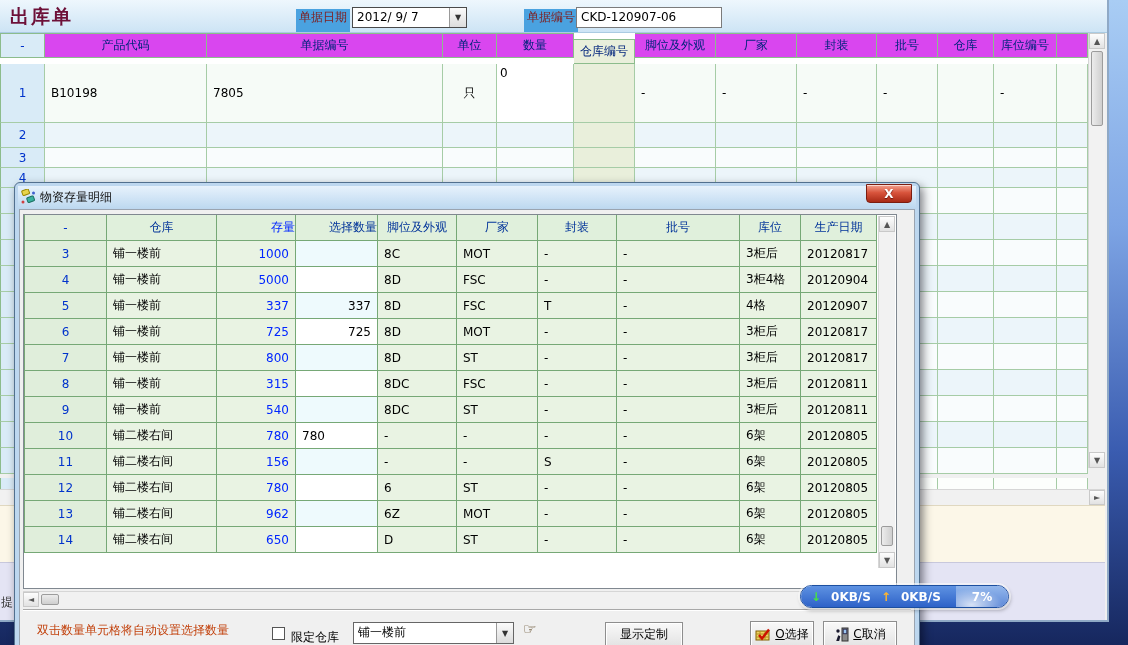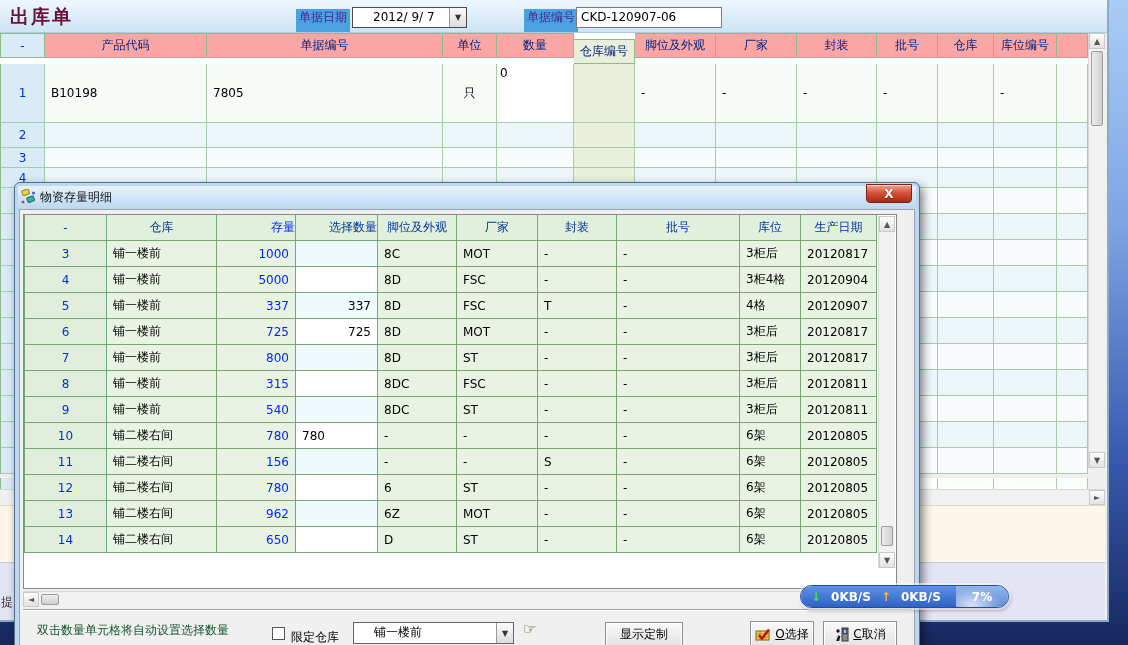--- a/index.html
+++ b/index.html
@@ -10,35 +10,35 @@
     font-size:12px; color:#000;
     background:linear-gradient(180deg,#a9cdf4 0%,#7da4e4 35%,#3a5cb0 70%,#16275e 100%);
   }
   
   .app { position:absolute; left:0; top:0; width:1109px; height:622px;
          background:#f0f0f0; border-right:2px solid #8fa9c6; border-bottom:2px solid #8fa9c6; }
   .topbar { position:absolute; left:0; top:0; width:100%; height:33px;
             background:linear-gradient(#eef7fd,#cde4f5); border-bottom:1px solid #aacbe2; }
   .app-title { position:absolute; left:10px; top:4px; font-size:19px; font-weight:bold; color:#6d1038; letter-spacing:2px; }
   .chip { position:absolute; top:9px; height:23px; line-height:17px; padding:0 3px;
-          background:#4aa2e0; color:#4c1d95; }
+          background:#4aa2e0; color:#7f1d1d; }
   .chip-date { left:296px; } .chip-doc { left:524px; }
   .combo { position:absolute; background:#fff; border:1px solid #4a4a4a; display:flex; }
   .combo-top { left:352px; top:7px; width:115px; height:21px; }
-  .combo-val { flex:1; line-height:19px; padding-left:20px; overflow:hidden; white-space:nowrap; }
+  .combo-val { flex:1; line-height:19px; padding-left:4px; overflow:hidden; white-space:nowrap; }
   .combo-btn { width:17px; border-left:1px solid #999; background:linear-gradient(#fbfbfb,#dcdcdc);
                display:flex; align-items:center; justify-content:center; font-size:8px; color:#333; }
   .doc-input { position:absolute; left:576px; top:7px; width:146px; height:21px; background:#fff;
                border:1px solid #7b7b7b; line-height:19px; padding-left:4px; }
   
   .main-table { position:absolute; left:0; top:33px; width:1088px; background:#fff; }
   .mrow, .mhead { display:flex; width:1088px; }
   .mcell { border-right:1px solid #a6cca6; border-bottom:1px solid #a6cca6;
            display:flex; align-items:center; padding:0 6px; overflow:hidden; white-space:nowrap; }
-  .mhead .mcell { background:#fca5a5; color:#00247c; justify-content:center; padding:0;
+  .mhead .mcell { background:#d946ef; color:#00247c; justify-content:center; padding:0;
                   height:25px; border-color:#8cbc8c; border-top:1px solid #8cbc8c; }
   .mhead .c5 { background:#dcecd6;margin-top:6px; }
   .c0{width:45px;} .c1{width:162px;} .c2{width:236px;} .c3{width:54px;} .c4{width:77px;}
   .c5{width:61px;} .c6{width:81px;} .c7{width:81px;} .c8{width:80px;} .c9{width:61px;}
   .c10{width:56px;} .c11{width:63px;} .c12{width:31px;}
   .mcell.c0 { background:#d9ebf7; color:#0033cc; justify-content:center; border-left:1px solid #8cbc8c; }
   .mcell.c5 { background:#e9efdb; }
   .mcell.c3 { justify-content:center; }
   .row1 { height:59px; background:#f6fbf7; }
   .row1 .c4 { background:#fff; align-items:flex-start; justify-content:flex-start; padding:2px 3px; }
@@ -95,21 +95,21 @@
   .modal-rows .drow:nth-child(even) .m3 { background:#ffffff; }
   .modal-rows .drow:nth-child(8) .m3 { justify-content:flex-start; }
   .dgap { height:12px; width:853px; background:#fff; }
   .dtotals .dcell { background:#e9f2e4; height:23px; border-color:#8cb98c; }
   .dtotals .dcell.m0 { background:#dfeddb; }
   .dtotals .dcell.m3 { background:#fff; color:#000; }
   .sb-modal-v { position:absolute; right:1px; top:1px; width:17px; height:352px; background:#f2f2f2; border-left:1px solid #d6d6d6; }
   .sb-modal-h { left:3px; top:381px; width:874px; height:16px; position:absolute; }
   .modal-footer { position:absolute; left:3px; right:3px; top:400px; height:66px; background:#f0f0f0;
                   border-top:1px solid #fff; box-shadow:0 -1px 0 #a8a8a8; }
-  .hint { position:absolute; left:14px; top:11px; color:#14532d; }
+  .hint { position:absolute; left:14px; top:11px; color:#c2410c; }
   .checkbox { position:absolute; left:249px; top:16px; width:13px; height:13px; background:#fff; border:1px solid #555; }
   .chk-label { position:absolute; left:268px; top:18px; }
   .combo-wh { left:330px; top:11px; width:161px; height:22px; border:1px solid #666; }
   .hand { position:absolute; left:500px; top:9px; font-size:15px; color:#4a3008; }
   .btn { position:absolute; display:flex; align-items:center; justify-content:center; gap:4px;
          background:linear-gradient(#f9f9f9,#e3e3e3); border:1px solid #8e8e8e;
          box-shadow:inset 0 0 0 1px #fff; }
   .btn-custom { left:582px; top:11px; width:78px; height:25px; }
   .btn-ok { left:727px; top:10px; width:64px; height:27px; }
   .btn-cancel { left:800px; top:10px; width:74px; height:27px; }

